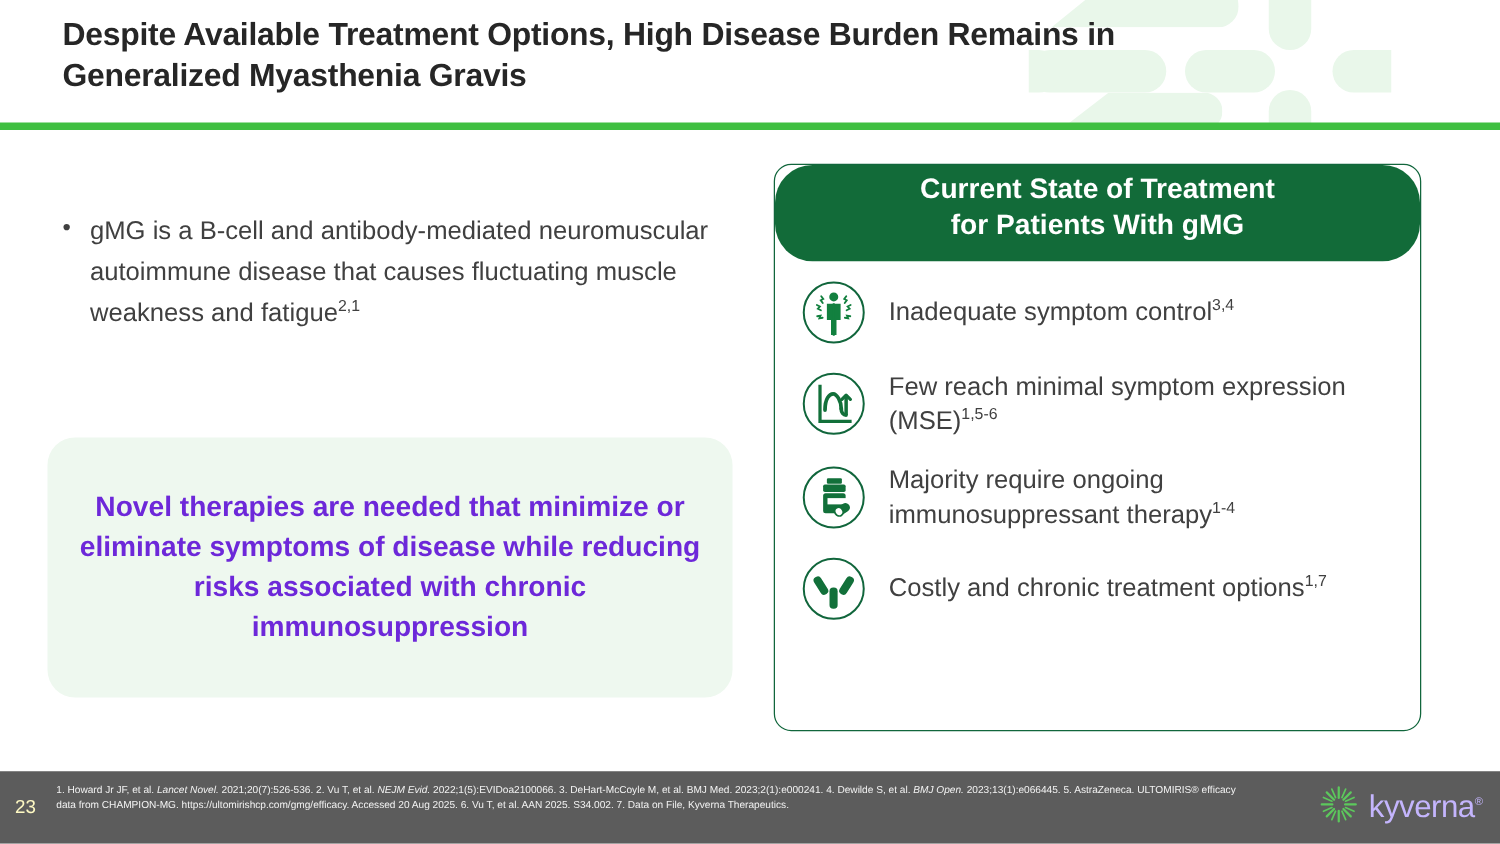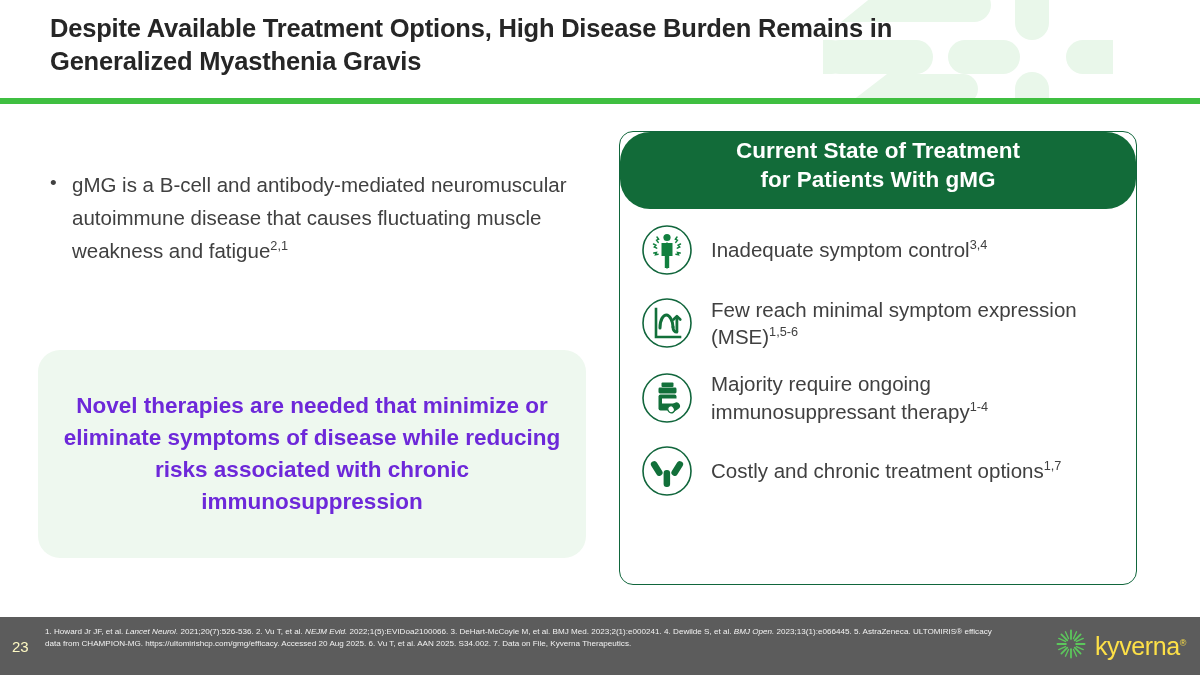--- a/index.html
+++ b/index.html
@@ -77,21 +77,21 @@
   }
   .refs {
     position:absolute; left:45px; top:9px; width:955px;
     font-size:8.1px; line-height:1.52; color:#f2f2f2;
   }
   .refs i { font-style:italic; }
   .logo {
     position:absolute; right:14px; top:50%; transform:translateY(-50%);
     display:flex; align-items:center; gap:7px;
   }
-  .logo-text { font-size:25px; color:#fde047; letter-spacing:-0.4px; }
+  .logo-text { font-size:25px; color:#c4b5fd; letter-spacing:-0.4px; }
   .logo-text sup { font-size:0.36em; vertical-align:super; }
 </style>
 </head>
 <body>
 
 <div class="slide">
 
   <div class="deco">
     <i class="p1"></i>
       <i class="p2"></i>
@@ -184,21 +184,21 @@
         </span>
         <span class="item-label"><span>Costly and chronic treatment options</span><sup>1,7</sup></span>
       </div>
 
     </div>
   </div>
 
   <div class="footer">
     <div class="page-num">23</div>
     <div class="refs">
-      <span>1. Howard Jr JF, et al. </span><i>Lancet Neurol.</i><span> 2021;20(7):526-536. 2. Vu T, et al. </span><i>NEJM Evid.</i><span> 2022;1(5):EVIDoa2100066. 3. DeHart-McCoyle M, et al. BMJ Med. 2023;2(1):e000241. 4. Dewilde S, et al. </span><i>BMJ Open.</i><span> 2023;13(1):e066445. 5.</span>
+      <span>1. Howard Jr JF, et al. </span><i>Lancet Novel.</i><span> 2021;20(7):526-536. 2. Vu T, et al. </span><i>NEJM Evid.</i><span> 2022;1(5):EVIDoa2100066. 3. DeHart-McCoyle M, et al. BMJ Med. 2023;2(1):e000241. 4. Dewilde S, et al. </span><i>BMJ Open.</i><span> 2023;13(1):e066445. 5.</span>
       <span>AstraZeneca. ULTOMIRIS® efficacy data from CHAMPION-MG. https://ultomirishcp.com/gmg/efficacy. Accessed 20 Aug 2025. 6. Vu T, et al. AAN 2025. S34.002. 7. Data on File, Kyverna Therapeutics.</span>
     </div>
     <div class="logo">
       <span>
         <svg viewBox="0 0 40 40" width="34" height="34">
           <g stroke="#5cc85c" stroke-width="2.1" stroke-linecap="round">
             <line x1="20" y1="4" x2="20" y2="14"></line>
             <line x1="20" y1="26" x2="20" y2="36"></line>
             <line x1="4" y1="20" x2="14" y2="20"></line>
             <line x1="26" y1="20" x2="36" y2="20"></line>

